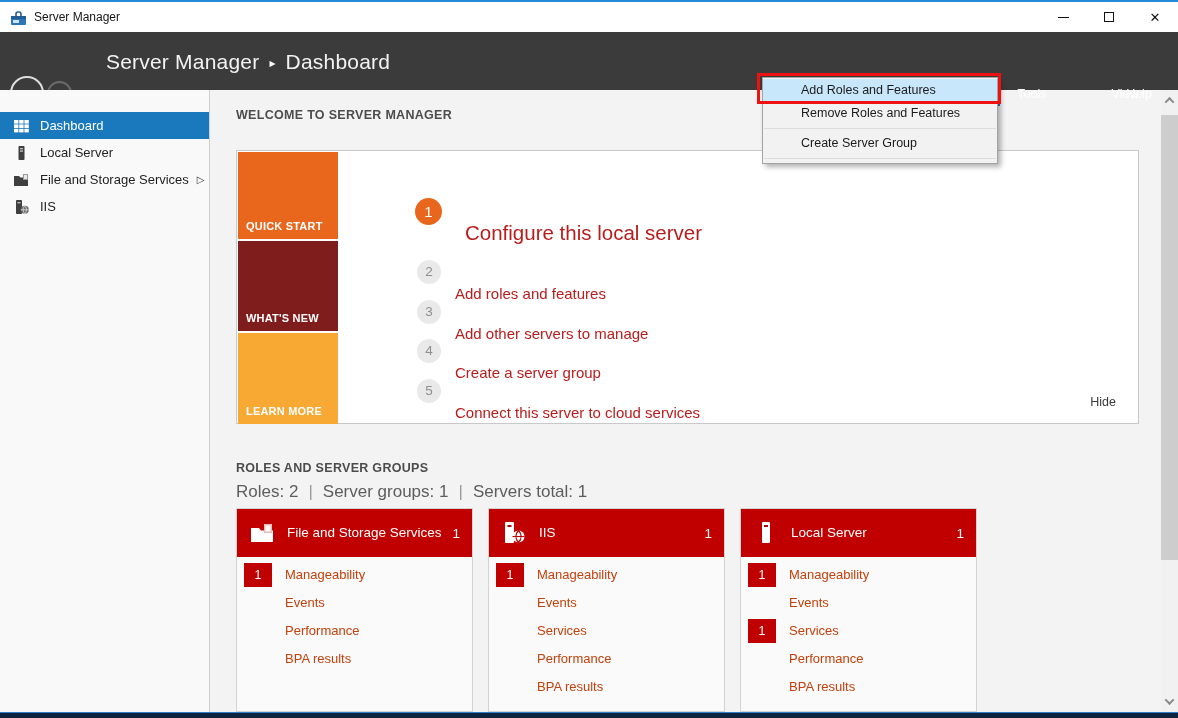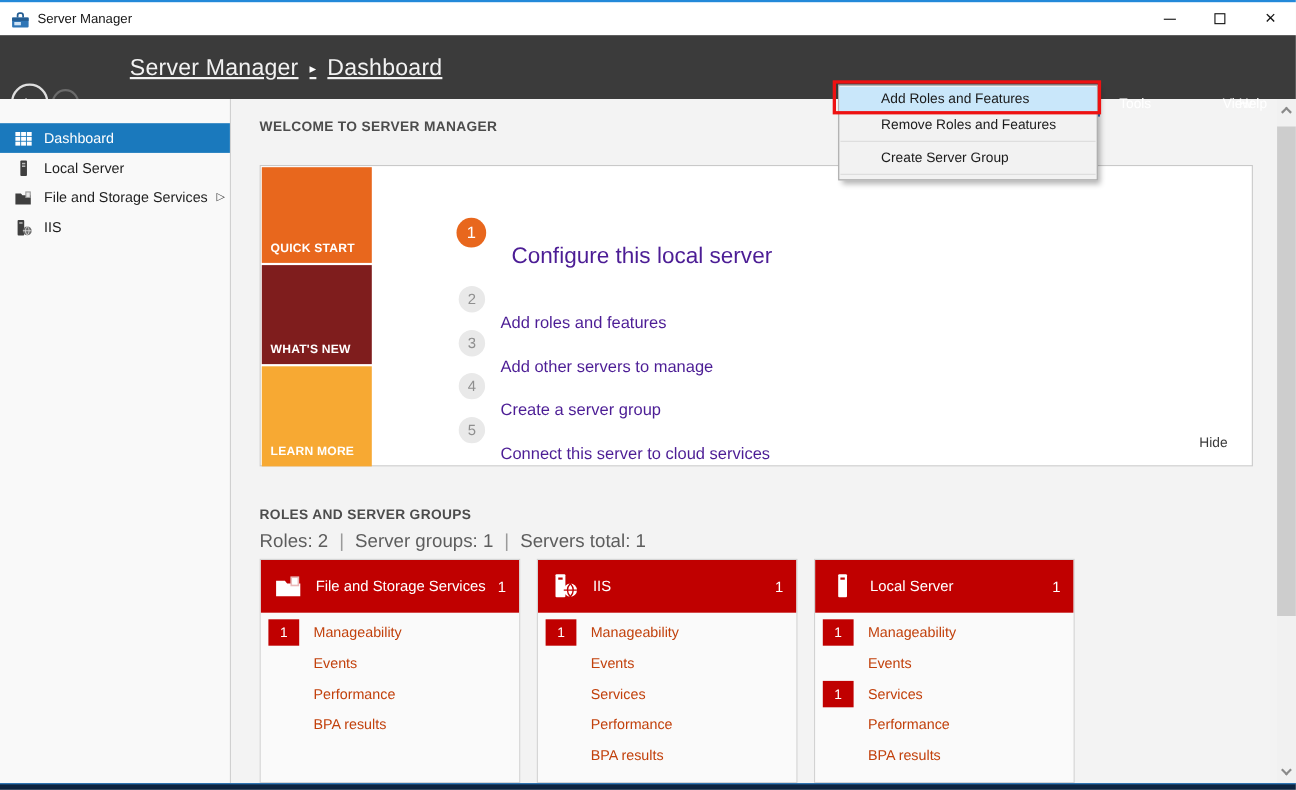--- a/index.html
+++ b/index.html
@@ -40,22 +40,22 @@
     font-size:19px; color:#dfdfdf;
   }
   .nav-fwd {
     position:absolute; left:47px; top:49px; width:25px; height:25px;
     border:2px solid #6b6b6b; border-radius:50%;
     display:flex; align-items:center; justify-content:center;
     font-size:13px; color:#6b6b6b;
   }
   .nav-caret { position:absolute; left:80px; top:56px; font-size:9px; color:#c3c3c3; }
   .breadcrumb {
-    position:absolute; left:118px; top:0; height:48px; line-height:60px;
-    font-size:21px; font-weight:300; color:#f2f2f2; letter-spacing:.2px;text-decoration:underline;
+    position:absolute; left:106px; top:0; height:48px; line-height:60px;
+    font-size:21px; font-weight:300; color:#f2f2f2; letter-spacing:.2px;
   }
   .crumb-sep { font-size:12px; margin:0 10px; position:relative; top:-2px; color:#ffffff; }
   .nav-caret2 { position:absolute; left:827px; top:56px; font-size:9px; color:#c3c3c3; }
   .nav-refresh {
     position:absolute; left:846px; top:48px; width:26px; height:26px;
     border:2px solid #b8b8b8; border-radius:50%;
     display:flex; align-items:center; justify-content:center;
     font-size:14px; color:#d2d2d2;
   }
   .nav-vline { position:absolute; left:889px; top:48px; width:1px; height:26px; background:#a2a2a2; }
@@ -120,21 +120,21 @@
     position:absolute; left:8px; bottom:7px;
     font-size:11px; font-weight:bold; color:#ffffff; letter-spacing:.2px;
   }
   .step { position:absolute; display:flex; align-items:center; }
   .step-num {
     border-radius:50%; display:flex; align-items:center; justify-content:center;
     flex:0 0 auto;
   }
   .num-lg { width:27px; height:27px; background:#e8671d; color:#fff; font-size:15px; }
   .num-sm { width:24px; height:24px; background:#e9e9e9; color:#8f8f8f; font-size:13.5px; }
-  .step-label { color:#4c1d95; white-space:nowrap;margin-top:44px; }
+  .step-label { color:#b91c1c; white-space:nowrap;margin-top:44px; }
   .lbl-lg { font-size:20.5px; font-weight:300; margin-left:23px; }
   .lbl-sm { font-size:15px; font-weight:300; margin-left:14px; }
   .step-1 { left:178px; top:26px; }
   .step-2 { left:180px; top:90px; }
   .step-3 { left:180px; top:130px; }
   .step-4 { left:180px; top:169px; }
   .step-5 { left:180px; top:209px; }
   .hide-link { position:absolute; right:22px; bottom:14px; font-size:12.5px; color:#3a3a3a; }
 
   

